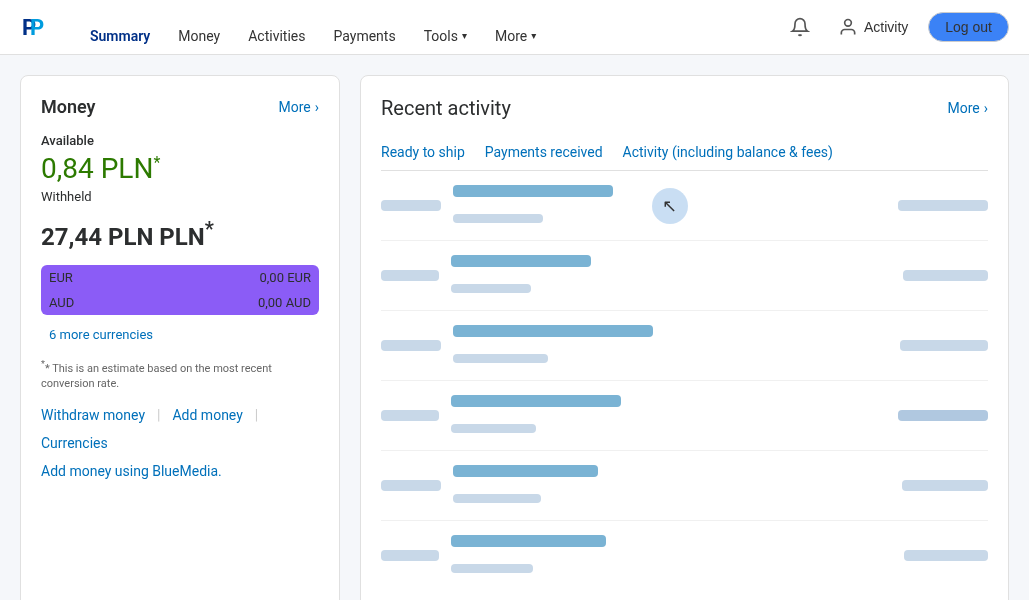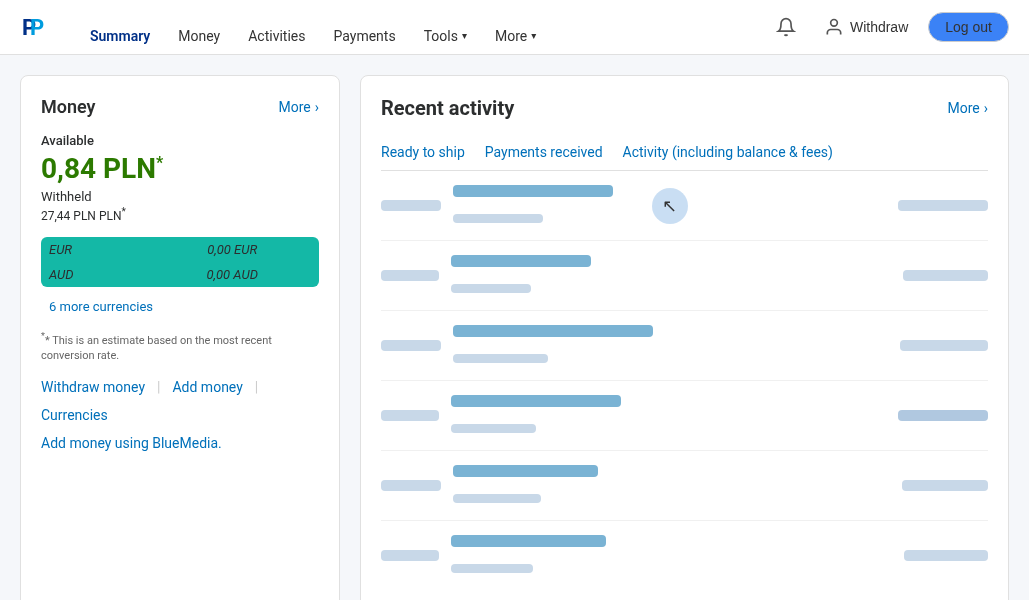--- a/index.html
+++ b/index.html
@@ -122,52 +122,51 @@
       cursor: pointer;
     }
     .available-label {
       font-size: 13px;
       color: #2c2e2f;
       font-weight: 500;
       margin-bottom: 4px;
     }
     .balance-amount {
       font-size: 28px;
-      font-weight: 700;
+      font-weight: 400;
       color: #2c7a00;
       margin-bottom: 4px;
     }
     .asterisk { font-size: 16px; }
     .withheld-label {
       font-size: 13px;
       color: #2c2e2f;
-      margin-bottom: 2px;
+      margin-bottom: 13px;
     }
     .withheld-amount {
-      font-size: 12px;
-      font-weight: 400;
+      font-size: 24px;
+      font-weight: 700;
       color: #2c2e2f;
       margin-bottom: 14px;
     }
     .currency-table {
       width: 100%;
       border-collapse: collapse;
       margin-bottom: 8px;
-      background: #14b8a6;
+      background: #8b5cf6;
       border-radius: 6px;
       overflow: hidden;
-      font-style: italic;
     }
     .currency-table td {
       padding: 5px 8px;
       font-size: 13px;
       color: #2c2e2f;
     }
     .currency-table td:last-child {
-      text-align: center;
+      text-align: right;
     }
     .more-currencies {
       color: #0070ba;
       font-size: 13px;
       cursor: pointer;
       margin-bottom: 12px;
       display: block;
       padding: 4px 8px;
     }
     .disclaimer {
@@ -210,21 +209,21 @@
       flex: 1;
     }
     .activity-header {
       display: flex;
       justify-content: space-between;
       align-items: center;
       margin-bottom: 16px;
     }
     .activity-title {
       font-size: 20px;
-      font-weight: 700;
+      font-weight: 400;
       color: #2c2e2f;
     }
     .activity-tabs {
       display: flex;
       gap: 20px;
       border-bottom: 1px solid #e0e0e0;
       margin-bottom: 0;
     }
     .activity-tab {
       padding: 8px 0;
@@ -331,21 +330,21 @@
       <svg width="20" height="20" viewBox="0 0 24 24" fill="none" stroke="#555" stroke-width="2">
         <path d="M18 8A6 6 0 0 0 6 8c0 7-3 9-3 9h18s-3-2-3-9"></path>
         <path d="M13.73 21a2 2 0 0 1-3.46 0"></path>
       </svg>
     </button>
     <button class="profile-btn">
       <svg width="20" height="20" viewBox="0 0 24 24" fill="none" stroke="#555" stroke-width="2">
         <path d="M20 21v-2a4 4 0 0 0-4-4H8a4 4 0 0 0-4 4v2"></path>
         <circle cx="12" cy="7" r="4"></circle>
       </svg>
-      <span>Withdraw</span>
+      <span>Activity</span>
     </button>
     <button class="logout-btn">Log out</button>
   </div>
 </header>
 
 <div class="main-content">
 
   <div class="money-panel">
     <div class="panel-header">
       <span class="panel-title">Money</span>

